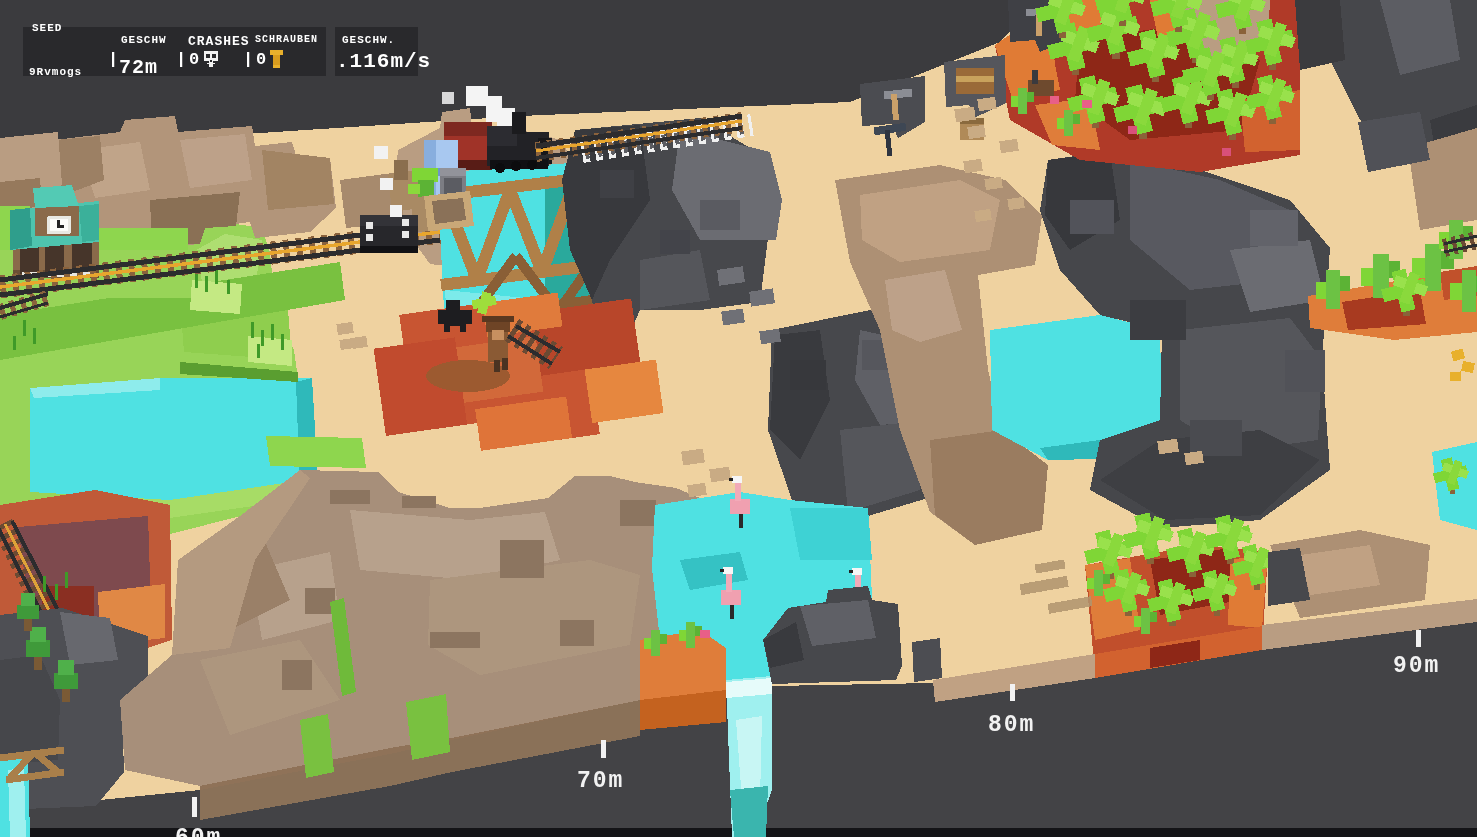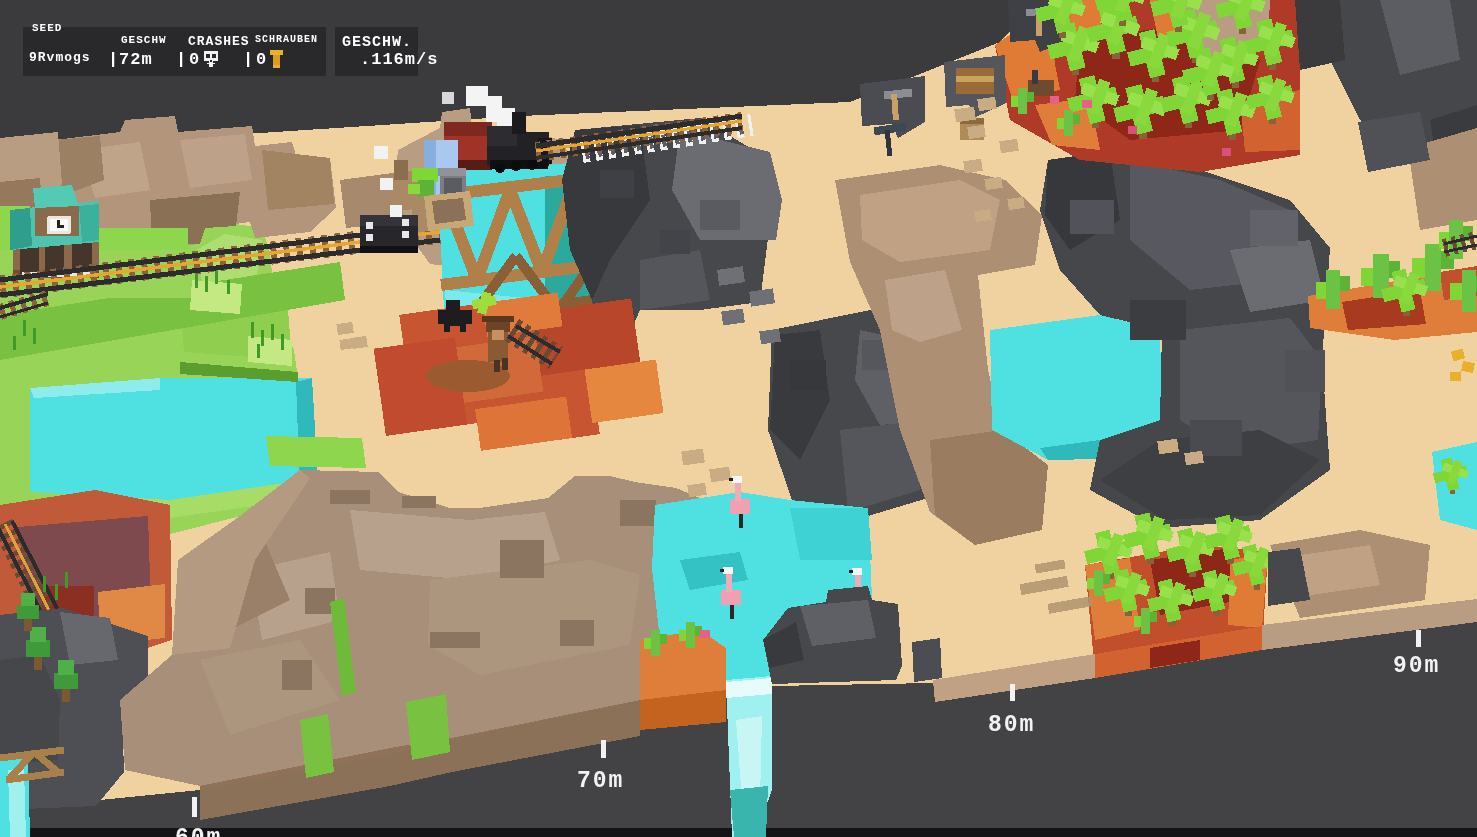--- a/index.html
+++ b/index.html
@@ -615,27 +615,27 @@
 <text x="1393" y="672" font-size="23" font-weight="bold" letter-spacing="2" font-family="Liberation Mono, monospace" fill="#f2f2f2">90m</text>
 </g>
 </svg>
 
 <div style="position:absolute;left:23px;top:27px;width:303px;height:49px;background:#29292c;"></div>
 
 <div style="position:absolute;left:335px;top:27px;width:83px;height:49px;background:#29292c;"></div>
 
 <div class="pix" style="position:absolute;left:32px;top:22px;font-size:11px;">SEED</div>
 
-<div class="pix" style="position:absolute;left:29px;top:50px;font-size:13px;">9Rvmogs</div>
+<div class="pix" style="position:absolute;left:29px;top:66px;font-size:11px;">9Rvmogs</div>
 
 <div class="pix" style="position:absolute;left:108px;top:50px;font-size:17px;">|</div>
 
 <div class="pix" style="position:absolute;left:121px;top:34px;font-size:11px;">GESCHW</div>
 
-<div class="pix" style="position:absolute;left:119px;top:50px;font-size:17px;">72m</div>
+<div class="pix" style="position:absolute;left:119px;top:56px;font-size:20px;">72m</div>
 
 <div class="pix" style="position:absolute;left:176px;top:50px;font-size:17px;">|</div>
 
 <div class="pix" style="position:absolute;left:188px;top:34px;font-size:13px;">CRASHES</div>
 
 <div class="pix" style="position:absolute;left:189px;top:50px;font-size:17px;">0</div>
 
 <svg style="position:absolute;left:202px;top:50px;" width="18" height="18" viewBox="0 0 18 18">
       <path d="M2,1 h14 v10 h-3 v3 h-2 v3 h-4 v-3 h-2 v-3 h-3 z" fill="#f2f2f2"></path>
       <rect x="4" y="4" width="4" height="4" fill="#29292c"></rect>
@@ -650,16 +650,16 @@
 <div class="pix" style="position:absolute;left:255px;top:34px;font-size:10px;">SCHRAUBEN</div>
 
 <div class="pix" style="position:absolute;left:256px;top:50px;font-size:17px;">0</div>
 
 <svg style="position:absolute;left:269px;top:50px;" width="15" height="19" viewBox="0 0 15 19">
       <rect x="1" y="0" width="13" height="5" fill="#e8b02c"></rect>
       <rect x="4" y="5" width="7" height="10" fill="#d89c1e"></rect>
       <rect x="4" y="15" width="7" height="3" fill="#e8b02c"></rect>
     </svg>
 
-<div class="pix" style="position:absolute;left:342px;top:34px;font-size:15px;">GESCHW.</div>
-
-<div class="pix" style="position:absolute;left:336px;top:50px;font-size:17px;margin-left:24px;">.116m/s</div>
+<div class="pix" style="position:absolute;left:342px;top:34px;font-size:11px;">GESCHW.</div>
+
+<div class="pix" style="position:absolute;left:336px;top:50px;font-size:21px;">.116m/s</div>
 </div>
 
 </body></html>

